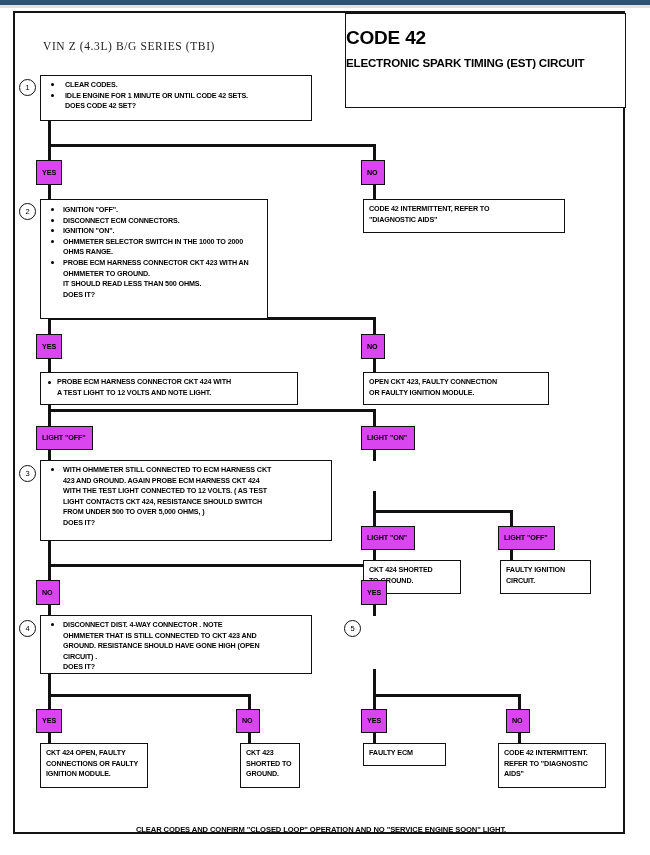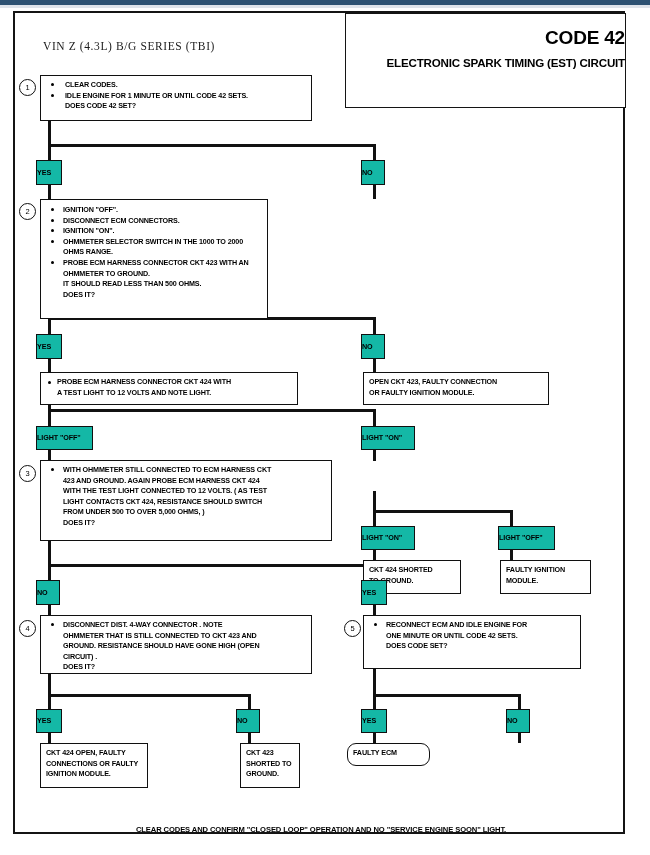--- a/index.html
+++ b/index.html
@@ -46,27 +46,28 @@
     content:"";
     position:absolute;left:7px;top:8px;
     width:3px;height:3px;background:#000;border-radius:50%;
   }
   .box .ln{display:block;white-space:nowrap;}
 
   
   .tag{
     position:absolute;
     border:1.6px solid #101010;
-    background:#14b8a6;
+    background:#d946ef;
     box-sizing:border-box;
     font-weight:bold;
     font-size:7.2px;
     line-height:1;
     color:#000;
     display:flex;align-items:center;
+    padding-left:5px;
     letter-spacing:-0.1px;
   }
 
   
   .circ{
     position:absolute;
     width:17px;height:17px;
     border:1.3px solid #101010;
     border-radius:50%;
     box-sizing:border-box;
@@ -77,21 +78,21 @@
 
   
   .vl{position:absolute;background:#111;width:3px;}
   .hl{position:absolute;background:#111;height:3px;}
 
   
   .title-box{
     position:absolute;left:343px;top:11px;width:281px;height:95px;
     border:1.8px solid #141414;
     background:#fff;box-sizing:border-box;
-    display:flex;flex-direction:column;align-items:flex-end;justify-content:flex-start;
+    display:flex;flex-direction:column;align-items:flex-start;justify-content:flex-start;
     padding-top:13px;
   }
   .title-main{font-size:19px;font-weight:bold;letter-spacing:-0.2px;color:#000;}
   .title-sub{
     font-size:11.6px;font-weight:bold;color:#000;
     text-align:center;line-height:15px;margin-top:6px;letter-spacing:-0.2px;
   }
 
   
   .vin{
@@ -181,20 +182,24 @@
     <span class="ln">CLEAR CODES.</span>
     <span class="ln">IDLE ENGINE FOR 1 MINUTE OR UNTIL CODE 42 SETS.</span>
     <span class="ln">DOES CODE 42 SET?</span>
     <span style="position:absolute;left:10px;top:7px;width:3px;height:3px;background:#000;border-radius:50%;"></span>
     <span style="position:absolute;left:10px;top:17.5px;width:3px;height:3px;background:#000;border-radius:50%;"></span>
   </div>
 
   <div class="tag" style="left:21px;top:147px;width:26px;height:25px;">YES</div>
   <div class="tag" style="left:346px;top:147px;width:24px;height:25px;">NO</div>
 
+  <div class="box" style="left:348px;top:186px;width:202px;height:34px;">
+    <span class="ln">CODE 42 INTERMITTENT,  REFER TO</span>
+    <span class="ln">"DIAGNOSTIC AIDS"</span>
+  </div>
 
   <div class="circ" style="left:4px;top:190px;">2</div>
   <div class="box" style="left:25px;top:186px;width:228px;height:120px;padding-left:22px;padding-top:5px;">
     <span class="ln">IGNITION "OFF".</span>
     <span class="ln">DISCONNECT ECM CONNECTORS.</span>
     <span class="ln">IGNITION "ON".</span>
     <span class="ln">OHMMETER SELECTOR SWITCH IN THE 1000 TO 2000</span>
     <span class="ln">OHMS RANGE.</span>
     <span class="ln">PROBE ECM HARNESS CONNECTOR CKT 423  WITH AN</span>
     <span class="ln">OHMMETER TO GROUND.</span>
@@ -237,58 +242,57 @@
 
   <div class="tag" style="left:346px;top:513px;width:54px;height:24px;">LIGHT "ON"</div>
   <div class="tag" style="left:483px;top:513px;width:57px;height:24px;">LIGHT "OFF"</div>
 
   <div class="box" style="left:348px;top:547px;width:98px;height:34px;">
     <span class="ln">CKT 424  SHORTED</span>
     <span class="ln">TO GROUND.</span>
   </div>
   <div class="box" style="left:485px;top:547px;width:91px;height:34px;">
     <span class="ln">FAULTY IGNITION</span>
-    <span class="ln">MODULE.</span>
+    <span class="ln">CIRCUIT.</span>
   </div>
 
   <div class="tag" style="left:21px;top:567px;width:24px;height:25px;">NO</div>
   <div class="tag" style="left:346px;top:567px;width:26px;height:25px;">YES</div>
 
   <div class="circ" style="left:4px;top:607px;">4</div>
   <div class="box" style="left:25px;top:602px;width:272px;height:59px;padding-left:22px;">
     <span class="ln">DISCONNECT DIST. 4-WAY CONNECTOR .  NOTE</span>
     <span class="ln">OHMMETER THAT IS STILL CONNECTED TO CKT 423  AND</span>
     <span class="ln">GROUND. RESISTANCE SHOULD HAVE GONE HIGH (OPEN</span>
     <span class="ln">CIRCUIT) .</span>
     <span class="ln">DOES IT?</span>
     <span style="position:absolute;left:10px;top:7px;width:3px;height:3px;background:#000;border-radius:50%;"></span>
   </div>
 
   <div class="circ" style="left:329px;top:607px;">5</div>
-  <div class="box" style="left:348px;top:602px;width:218px;height:54px;padding-left:22px;">
-    <span class="ln">RECONNECT ECM AND IDLE ENGINE FOR</span>
-    <span class="ln">ONE MINUTE OR UNTIL CODE 42 SETS.</span>
-    <span class="ln">DOES CODE SET?</span>
-    <span style="position:absolute;left:10px;top:7px;width:3px;height:3px;background:#000;border-radius:50%;"></span>
-  </div>
 
   <div class="tag" style="left:21px;top:696px;width:26px;height:24px;">YES</div>
   <div class="tag" style="left:221px;top:696px;width:24px;height:24px;">NO</div>
   <div class="tag" style="left:346px;top:696px;width:26px;height:24px;">YES</div>
   <div class="tag" style="left:491px;top:696px;width:24px;height:24px;">NO</div>
 
   <div class="box" style="left:25px;top:730px;width:108px;height:45px;">
     <span class="ln">CKT 424 OPEN, FAULTY</span>
     <span class="ln">CONNECTIONS OR FAULTY</span>
     <span class="ln">IGNITION MODULE.</span>
   </div>
   <div class="box" style="left:225px;top:730px;width:60px;height:45px;">
     <span class="ln">CKT 423</span>
     <span class="ln">SHORTED TO</span>
     <span class="ln">GROUND.</span>
   </div>
-  <div class="box" style="left:332px;top:730px;width:83px;height:23px;border-radius:9px;">
+  <div class="box" style="left:348px;top:730px;width:83px;height:23px;">
     <span class="ln">FAULTY ECM</span>
   </div>
+  <div class="box" style="left:483px;top:730px;width:108px;height:45px;">
+    <span class="ln">CODE 42 INTERMITTENT.</span>
+    <span class="ln">REFER TO "DIAGNOSTIC</span>
+    <span class="ln">AIDS"</span>
+  </div>
 
   <div class="footer-note">CLEAR CODES AND CONFIRM "CLOSED LOOP" OPERATION AND NO "SERVICE ENGINE SOON" LIGHT.</div>
 
 </div>
 
 </body></html>

